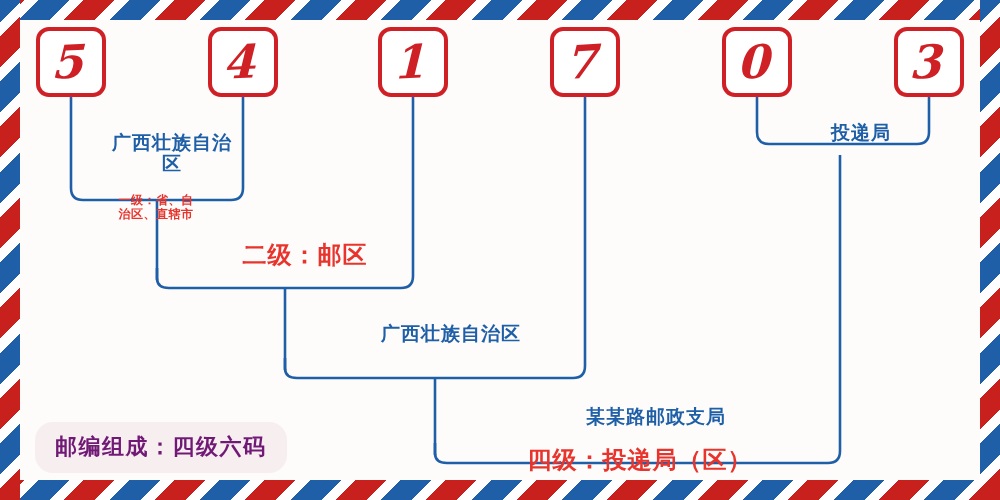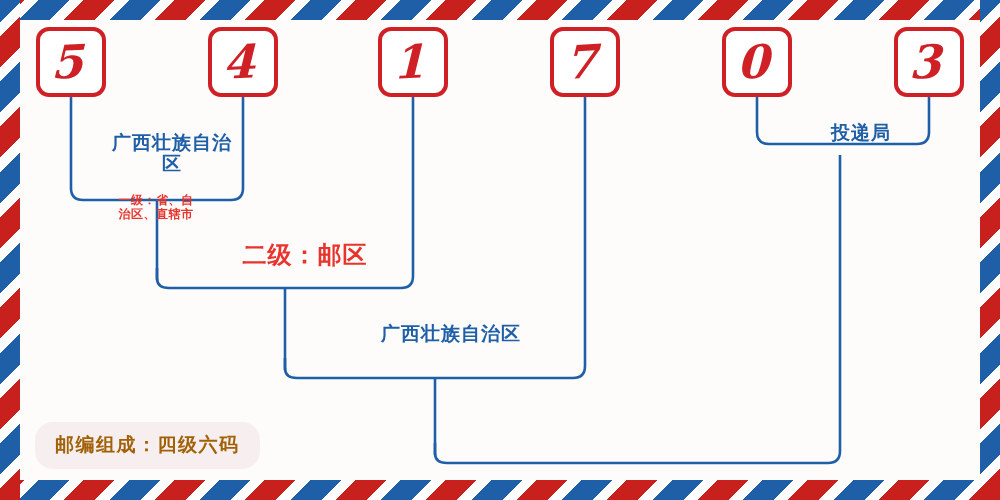--- a/index.html
+++ b/index.html
@@ -127,22 +127,22 @@
     position: absolute;
     left: 35px; top: 422px;
     padding: 10px 20px 11px 20px;
     background: #f7eef0;
     border-radius: 18px;
     z-index: 25;
   }
   #composition-badge span {
     font-family: "DejaVu Serif", serif;
     font-weight: bold;
-    font-size: 19px;
-    color: #a16207;
+    font-size: 22px;
+    color: #701a75;
     letter-spacing: 1.5px;
   }
 </style>
 </head>
 <body>
 
 <div id="stage">
 
   <div class="border-band band-h" id="band-top"></div>
   <div class="border-band band-h" id="band-bottom"></div>
@@ -200,19 +200,23 @@
     </div>
 
     <div class="label-group" id="grp-l2">
       <span class="label-rank">二级：邮区</span>
     </div>
 
     <div class="label-group" id="grp-l3">
       <span class="label-name">广西壮族自治区</span>
     </div>
 
+    <div class="label-group" id="grp-l4">
+      <span class="label-name">某某路邮政支局</span>
+      <span class="label-rank">四级：投递局（区）</span>
+    </div>
 
     <div id="composition-badge">
       <span>邮编组成：四级六码</span>
     </div>
 
   </div>
 </div>
 
 </body></html>

